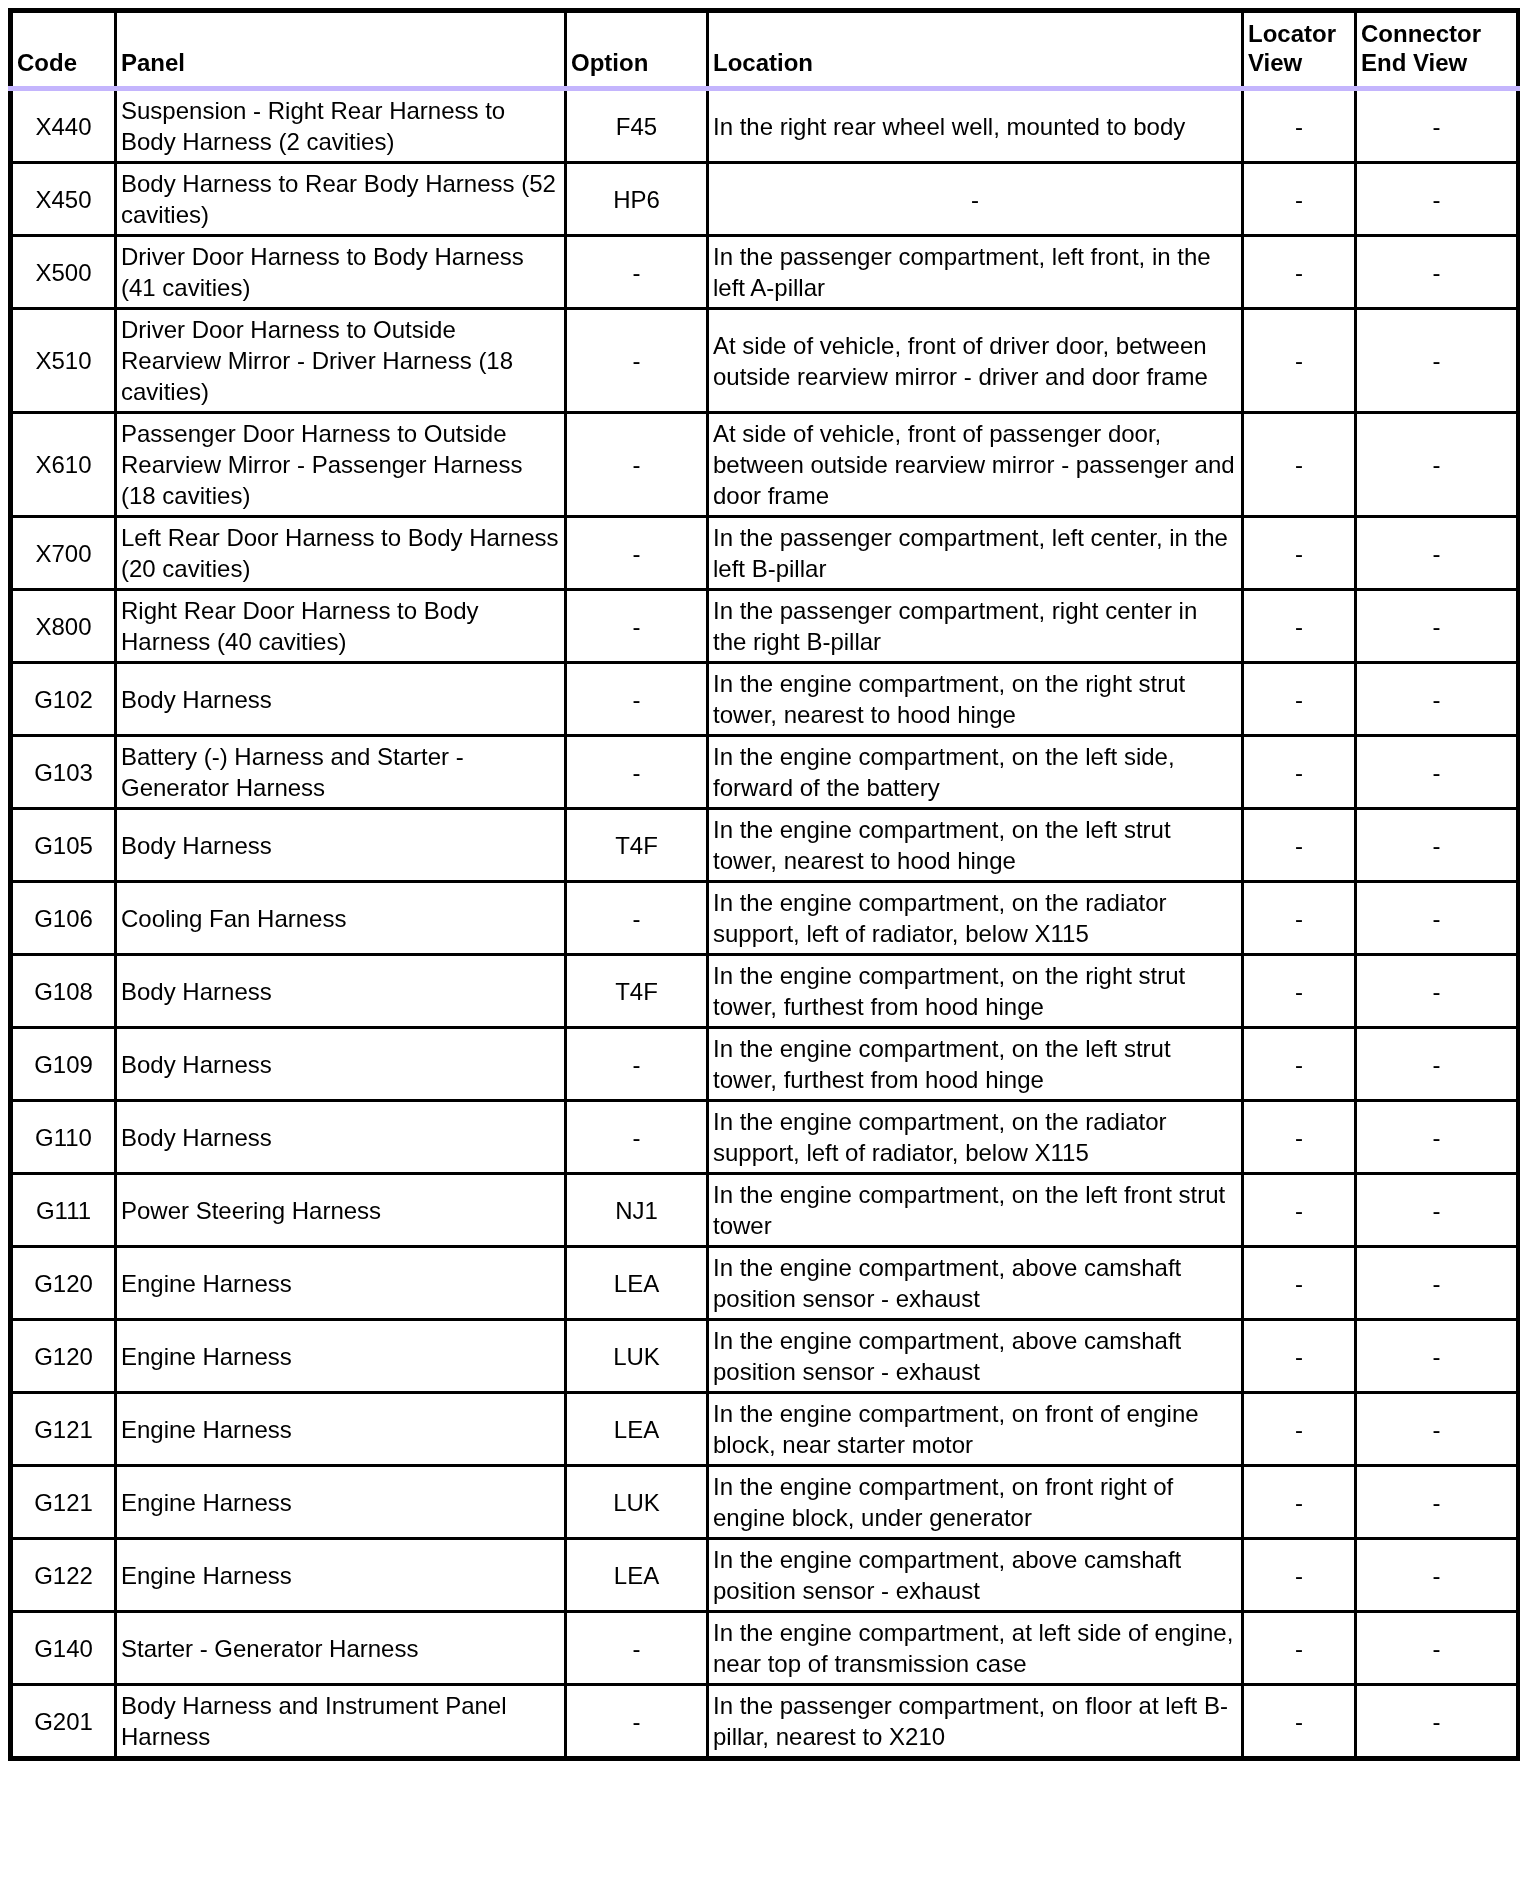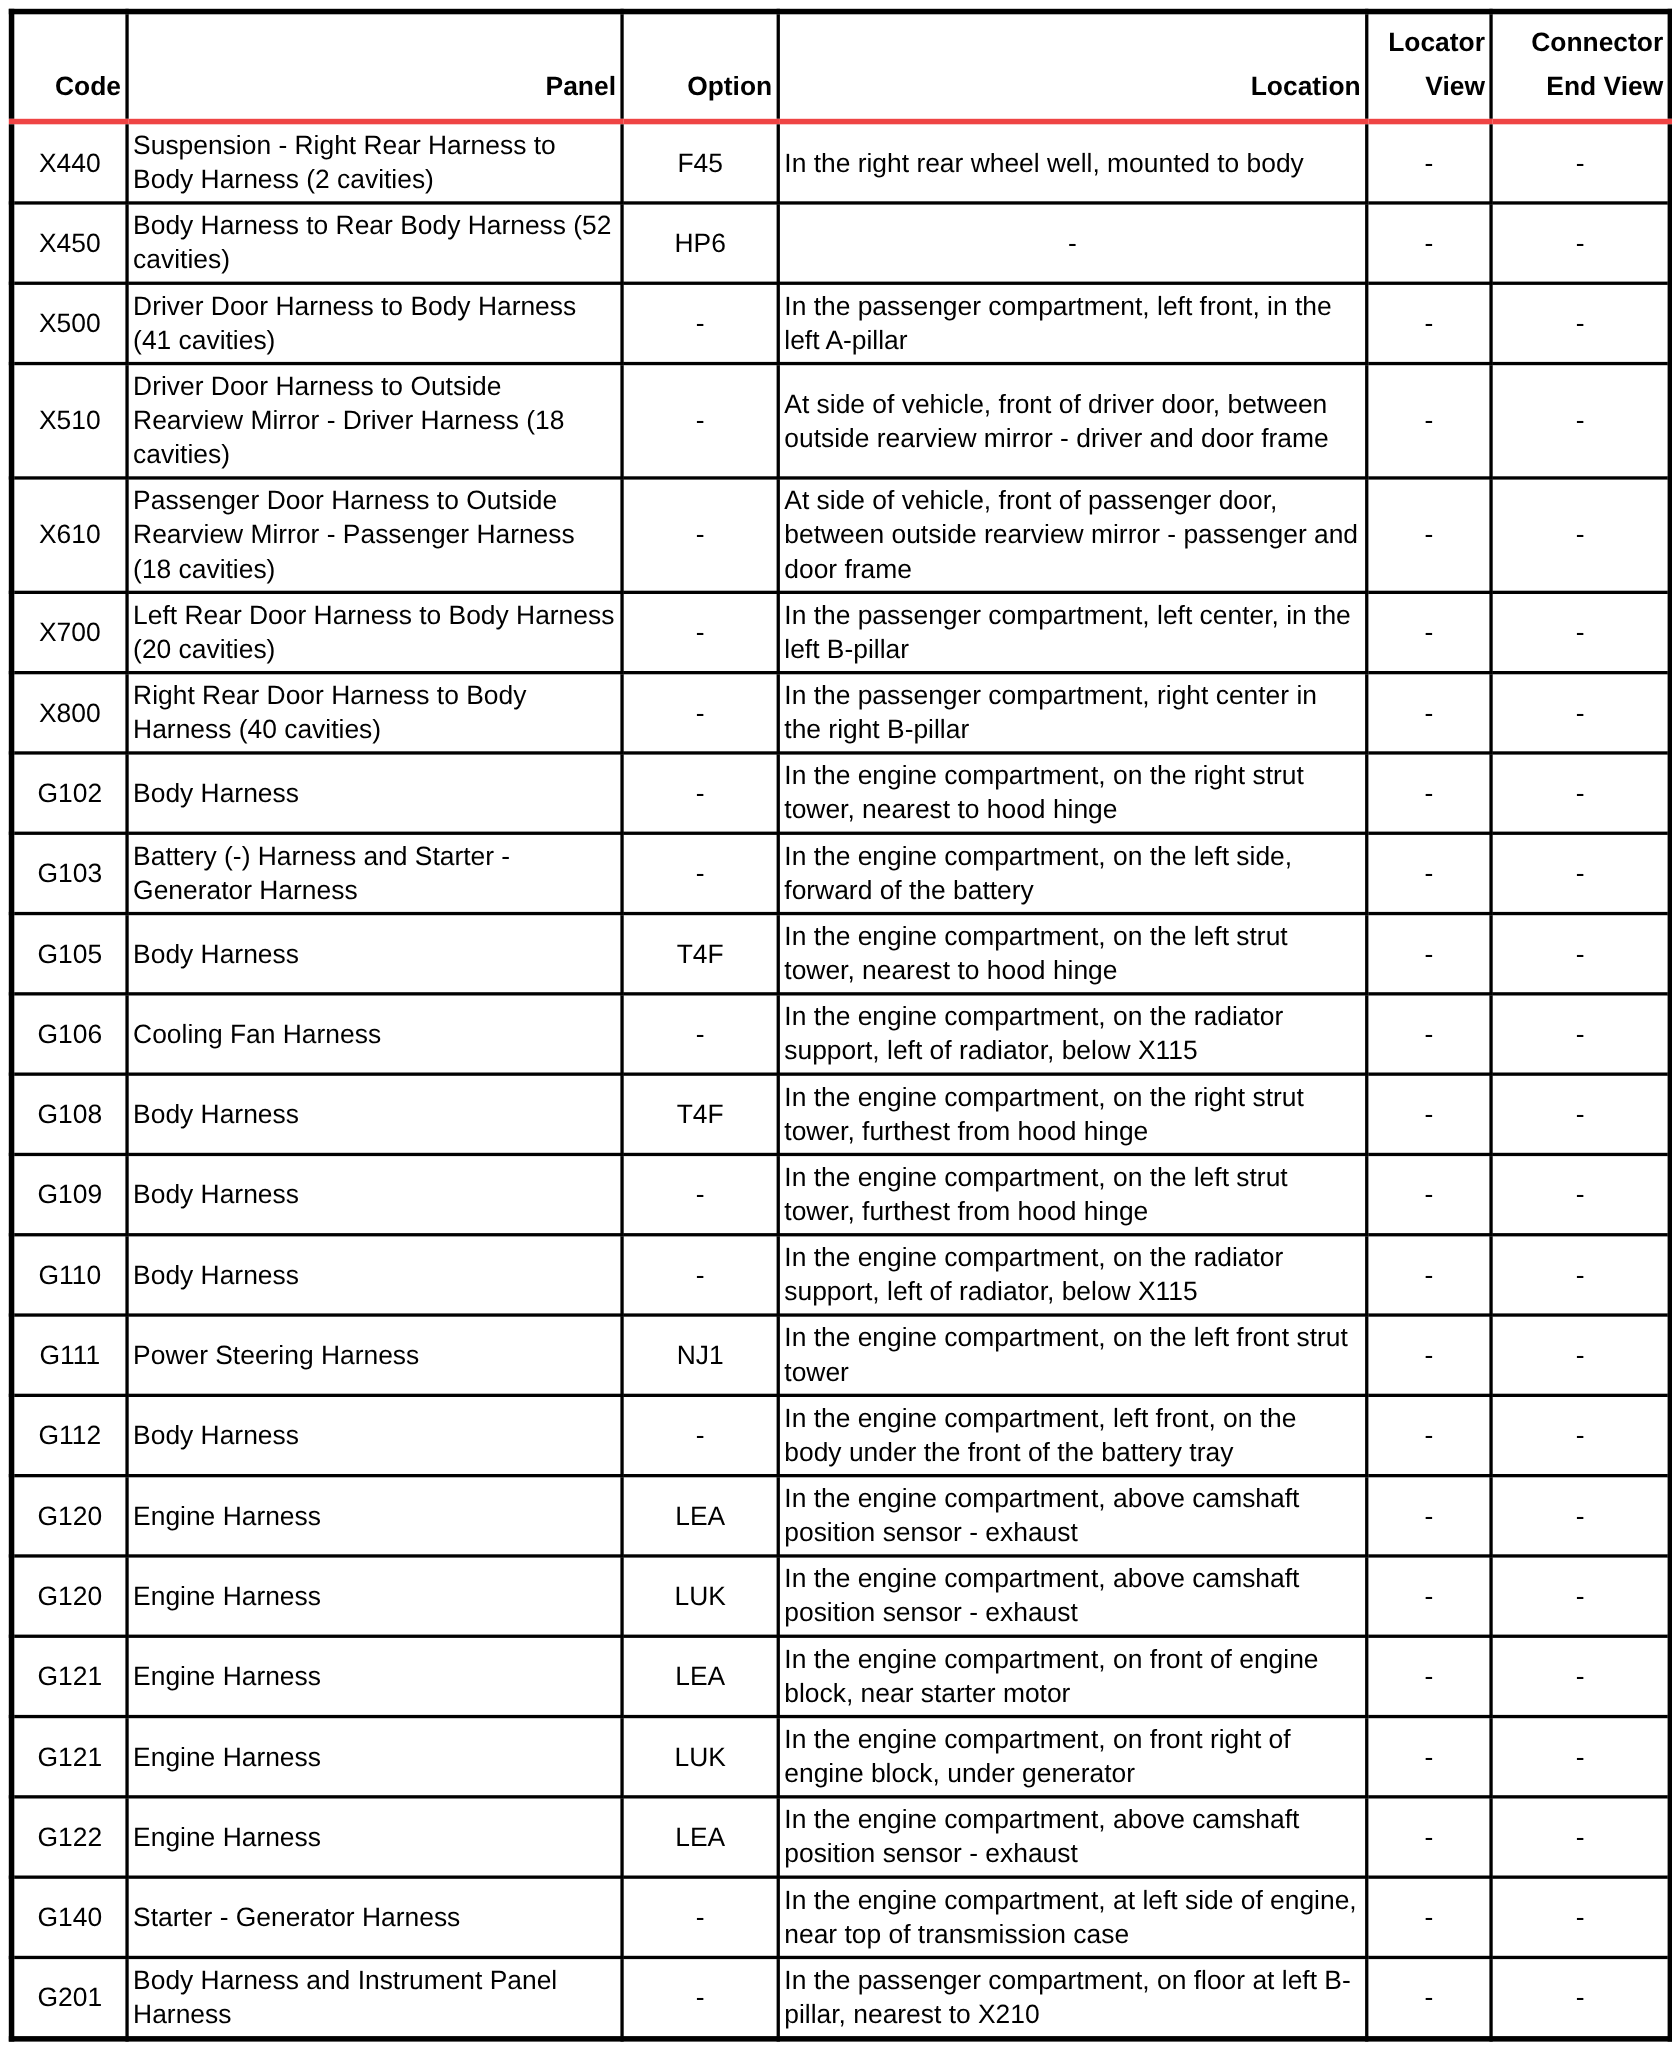--- a/index.html
+++ b/index.html
@@ -24,25 +24,25 @@
   }
   .connector-table th,
   .connector-table td {
     border: 3px solid #000000;
     box-sizing: border-box;
     overflow: hidden;
   }
   .connector-table thead th {
     height: 68px;
     vertical-align: bottom;
-    text-align: right;
+    text-align: left;
     font-weight: bold;
-    line-height: 40px;
+    line-height: 29px;
     padding: 6px 4px 9px 4px;
-    border-bottom: 5px solid #ef4444;
+    border-bottom: 5px solid #c4b5fd;
   }
   .connector-table tbody td {
     height: 70px;
     vertical-align: middle;
     padding: 4px;
   }
   td.cell-code,
   td.cell-option,
   td.cell-locator,
   td.cell-connector {
@@ -213,28 +213,20 @@
 
   <tr>
     <td class="cell-code">G111</td>
     <td class="cell-name">Power Steering Harness</td>
     <td class="cell-option">NJ1</td>
     <td class="cell-location">In the engine compartment, on the left front strut tower</td>
     <td class="cell-locator">-</td>
     <td class="cell-connector">-</td>
   </tr>
 
-  <tr>
-    <td class="cell-code">G112</td>
-    <td class="cell-name">Body Harness</td>
-    <td class="cell-option">-</td>
-    <td class="cell-location">In the engine compartment, left front, on the body under the front of the battery tray</td>
-    <td class="cell-locator">-</td>
-    <td class="cell-connector">-</td>
-  </tr>
 
   <tr>
     <td class="cell-code">G120</td>
     <td class="cell-name">Engine Harness</td>
     <td class="cell-option">LEA</td>
     <td class="cell-location">In the engine compartment, above camshaft position sensor - exhaust</td>
     <td class="cell-locator">-</td>
     <td class="cell-connector">-</td>
   </tr>
 

